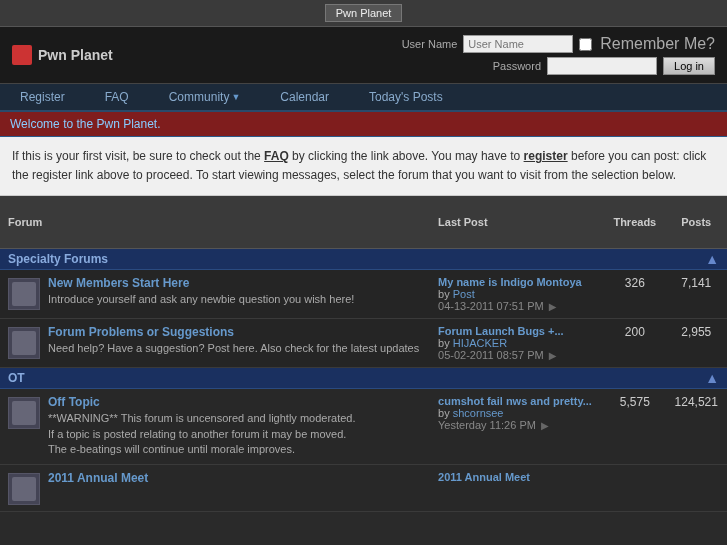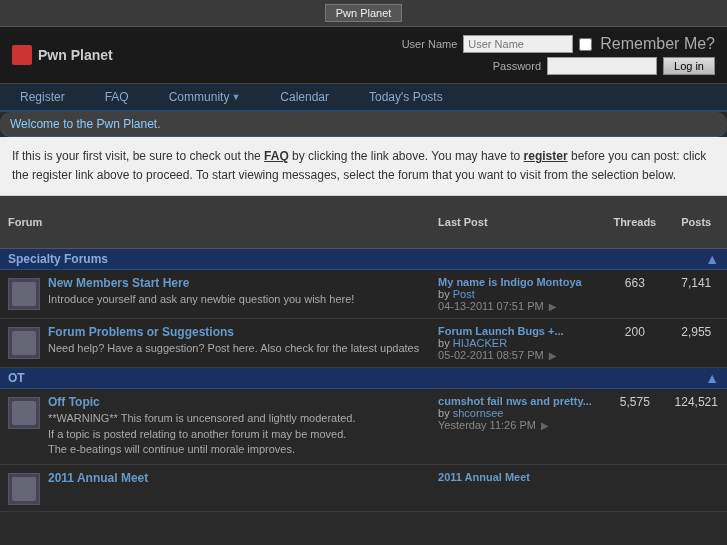--- a/index.html
+++ b/index.html
@@ -106,26 +106,25 @@
       align-items: center;
       gap: 2px;
     }
     .nav-dropdown-arrow {
       font-size: 9px;
       color: #6699cc;
     }
 
     
     #welcome-banner {
-      background: #404040;
+      background: #7f1d1d;
       color: #88ccff;
       font-size: 12px;
       padding: 5px 10px;
       border-bottom: 1px solid #2a5a8a;
-      border-radius: 10px;
     }
 
     
     #welcome-text {
       background: #f0f0f0;
       color: #333;
       font-size: 12px;
       padding: 10px 12px;
       line-height: 1.6;
       border-bottom: 1px solid #ccc;
@@ -329,21 +328,21 @@
             <div class="forum-title"><a>New Members Start Here</a></div>
             <div class="forum-desc">Introduce yourself and ask any newbie question you wish here!</div>
           </div>
         </div>
       </td>
       <td class="lastpost-cell col-lastpost">
         <div class="lastpost-title"><a>My name is Indigo Montoya</a></div>
         <div class="lastpost-by">by <a>Post</a></div>
         <div class="lastpost-time">04-13-2011 07:51 PM <span class="arrow-icon">▶</span></div>
       </td>
-      <td class="num-cell col-threads">663</td>
+      <td class="num-cell col-threads">326</td>
       <td class="num-cell col-posts">7,141</td>
     </tr>
       <tr class="forum-row">
       <td class="col-forum">
         <div class="forum-cell-inner">
           <div class="forum-icon">
             <div class="forum-icon-inner"></div>
           </div>
           <div>
             <div class="forum-title"><a>Forum Problems or Suggestions</a></div>

